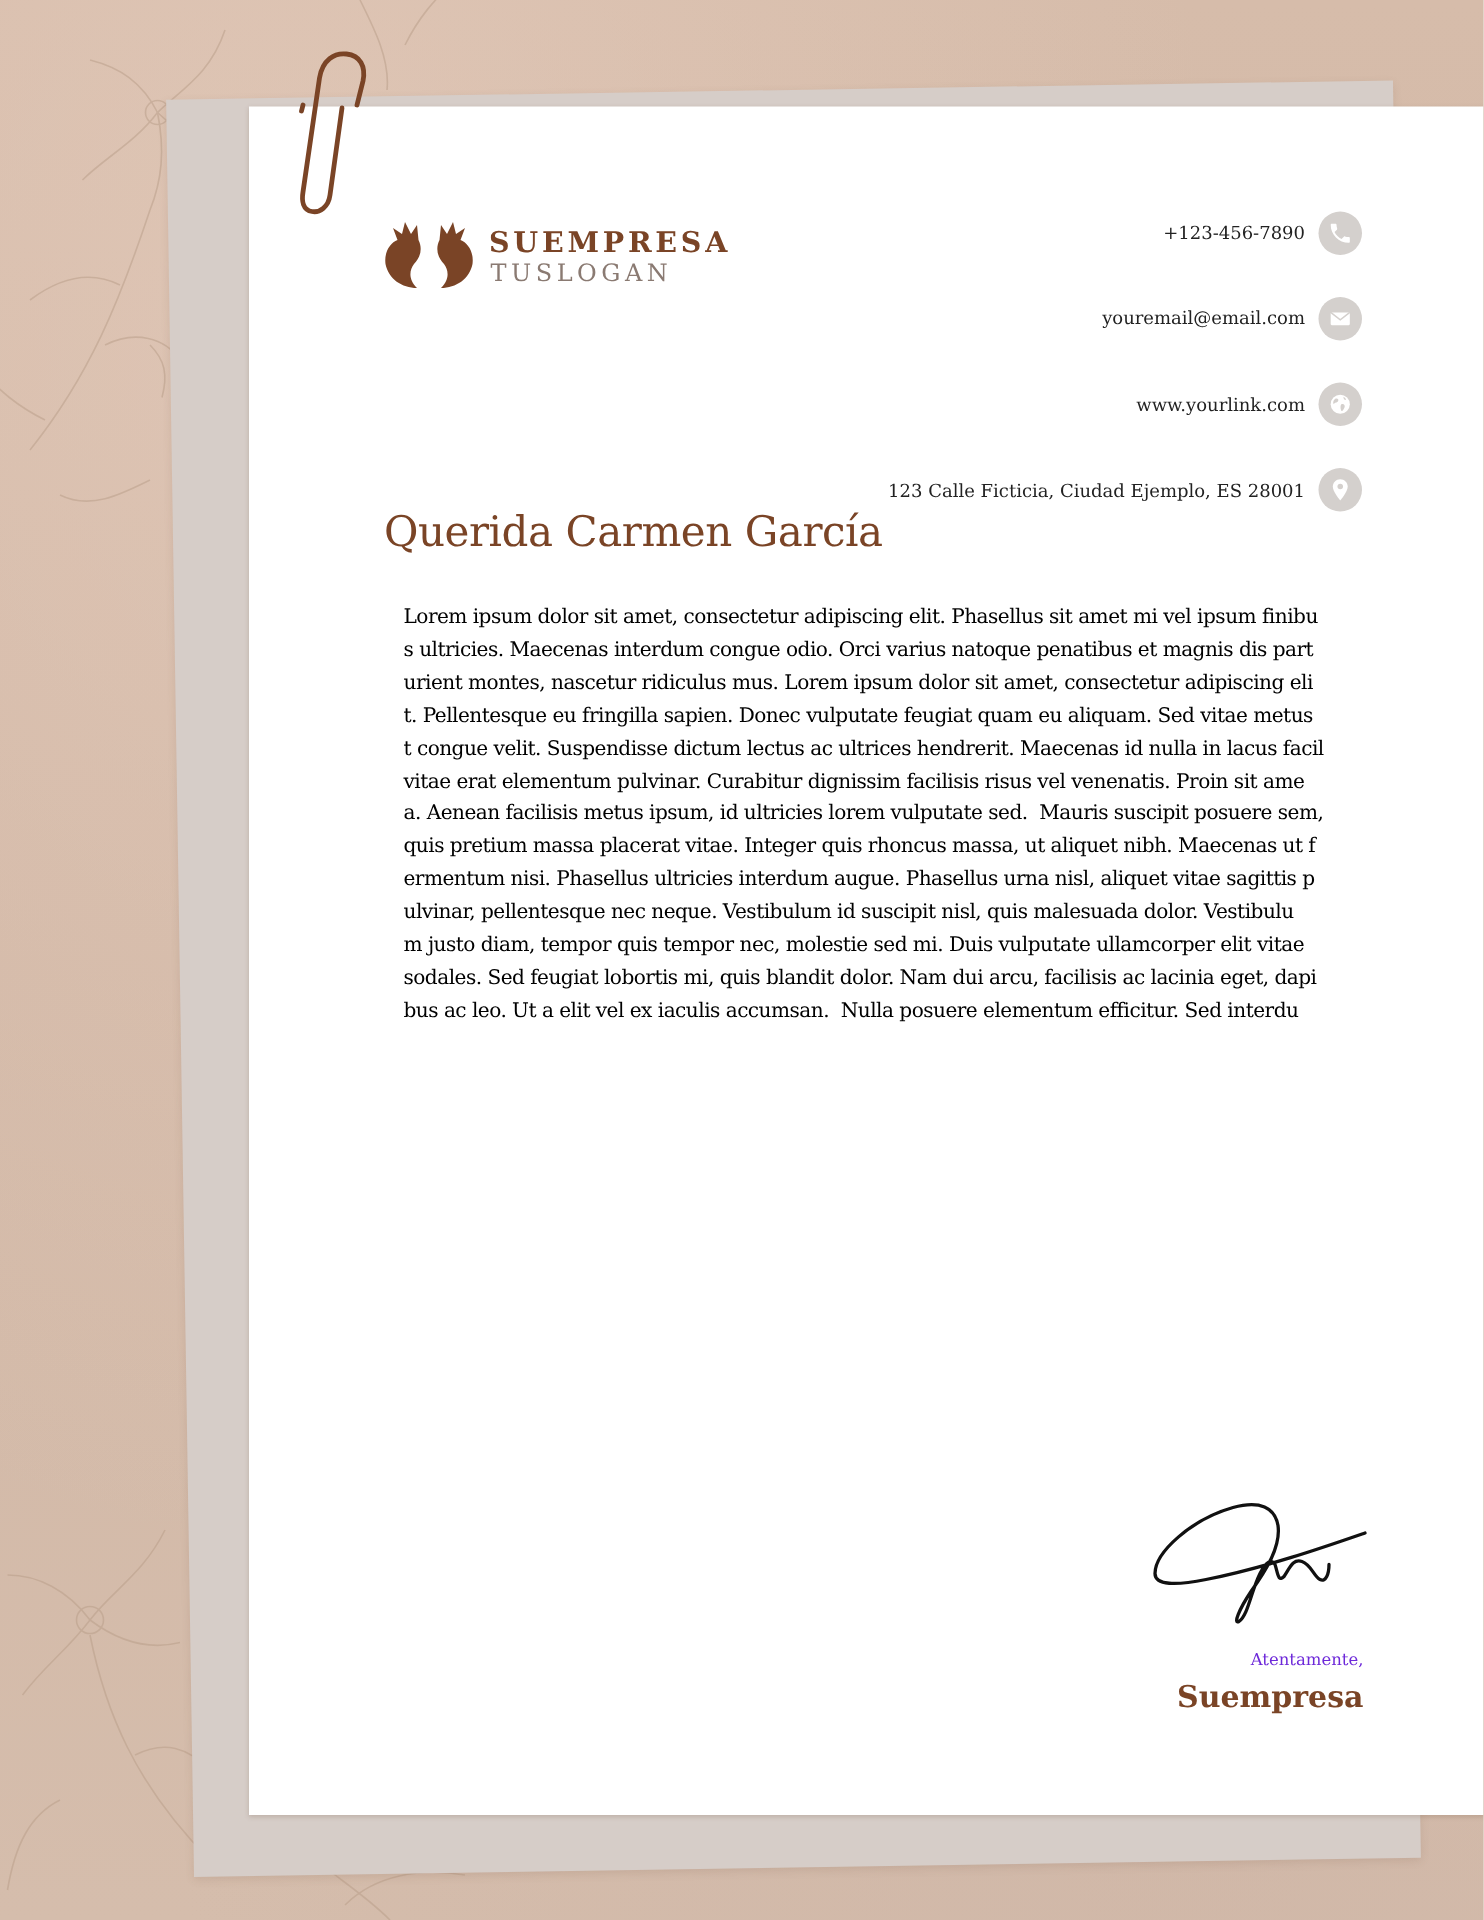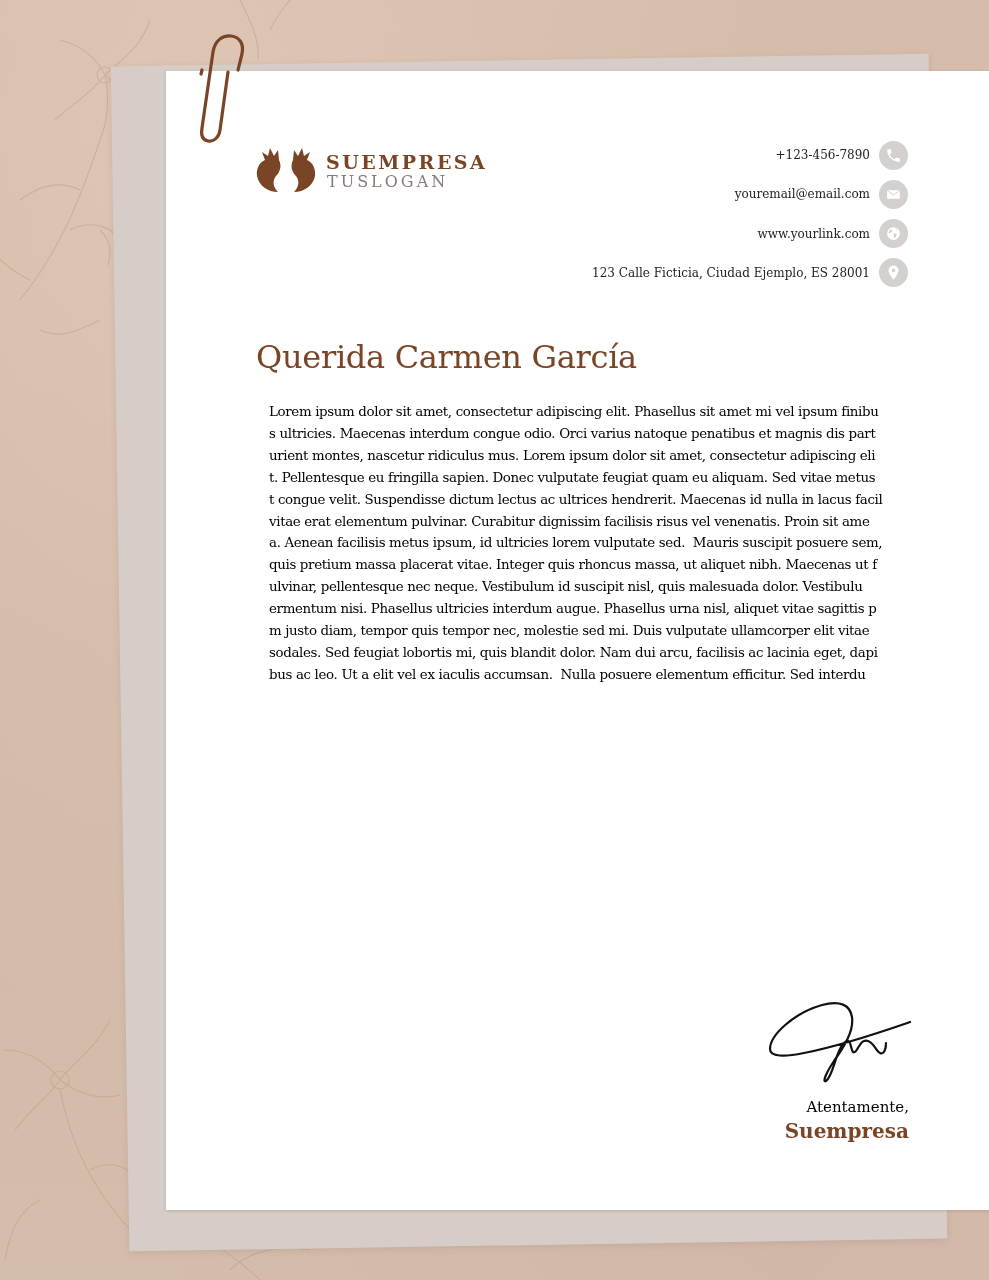--- a/index.html
+++ b/index.html
@@ -85,20 +85,21 @@
       line-height: 16px;
       margin-left: 1px;
     }
     .contacts {
       position: absolute;
       right: 81px;
       top: 140px;
       display: flex;
       flex-direction: column;
       align-items: flex-end;
+      gap: 18px;
     }
     .contact {
       display: flex;
       align-items: center;
       height: 30px;
       margin-bottom: 9.3px;
     }
     .contact-text {
       font-size: 12px;
       color: #222;
@@ -113,21 +114,21 @@
       display: flex;
       align-items: center;
       justify-content: center;
     }
     .contact-icon svg { width: 17px; height: 17px; }
     .greeting {
       position: absolute;
       left: 256px;
       top: 338px;
       color: #7a4426;
-      font-size: 32px;
+      font-size: 28px;
       font-family: "DejaVu Serif", serif;
       margin: 0;
       font-weight: normal;
       letter-spacing: -0.3px;
     }
     .body-text {
       position: absolute;
       left: 256px;
       top: 388px;
       width: 655px;
@@ -148,22 +149,22 @@
       width: 150px;
       height: 92px;
     }
     .closing {
       position: absolute;
       right: 80px;
       top: 1096px;
       text-align: right;
     }
     .closing-word {
-      font-size: 15px;
-      color: #000000;
+      font-size: 11px;
+      color: #6d28d9;
       line-height: 22px;
     }
     .closing-name {
       font-size: 20px;
       color: #7a4426;
       font-weight: bold;
       line-height: 26px;
     }
   </style>
 </head>
@@ -264,22 +265,22 @@
 
 <p class="body-text">
   <span class="line">Lorem ipsum dolor sit amet, consectetur adipiscing elit. Phasellus sit amet mi vel ipsum finibu</span>
   <span class="line">s ultricies. Maecenas interdum congue odio. Orci varius natoque penatibus et magnis dis part</span>
   <span class="line">urient montes, nascetur ridiculus mus. Lorem ipsum dolor sit amet, consectetur adipiscing eli</span>
   <span class="line">t. Pellentesque eu fringilla sapien. Donec vulputate feugiat quam eu aliquam. Sed vitae metus</span>
   <span class="line">t congue velit. Suspendisse dictum lectus ac ultrices hendrerit. Maecenas id nulla in lacus facil</span>
   <span class="line">vitae erat elementum pulvinar. Curabitur dignissim facilisis risus vel venenatis. Proin sit ame</span>
   <span class="line">a. Aenean facilisis metus ipsum, id ultricies lorem vulputate sed.  Mauris suscipit posuere sem,</span>
   <span class="line">quis pretium massa placerat vitae. Integer quis rhoncus massa, ut aliquet nibh. Maecenas ut f</span>
+  <span class="line">ermentum nisi. Phasellus ultricies interdum augue. Phasellus urna nisl, aliquet vitae sagittis p</span>
   <span class="line">ulvinar, pellentesque nec neque. Vestibulum id suscipit nisl, quis malesuada dolor. Vestibulu</span>
-  <span class="line">ermentum nisi. Phasellus ultricies interdum augue. Phasellus urna nisl, aliquet vitae sagittis p</span>
   <span class="line">m justo diam, tempor quis tempor nec, molestie sed mi. Duis vulputate ullamcorper elit vitae</span>
   <span class="line">sodales. Sed feugiat lobortis mi, quis blandit dolor. Nam dui arcu, facilisis ac lacinia eget, dapi</span>
   <span class="line">bus ac leo. Ut a elit vel ex iaculis accumsan.  Nulla posuere elementum efficitur. Sed interdu</span>
 </p>
 
 <svg class="signature" viewBox="0 0 150 92" xmlns="http://www.w3.org/2000/svg" fill="none" stroke="#111" stroke-width="2.2" stroke-linecap="round" stroke-linejoin="round">
   <path d="M146 27 C120 36,80 50,40 58 C20 62,6 62,6 54 C6 40,30 18,58 10 C76 5,86 10,88 22 C90 36,80 52,70 66 C62 78,58 88,62 86 C68 82,70 66,76 54 C80 46,84 44,86 48 C88 54,88 60,92 56 C96 50,98 44,104 46 C110 48,112 56,116 58 C120 60,122 54,122 48"></path>
 </svg>
 
 <div class="closing">

